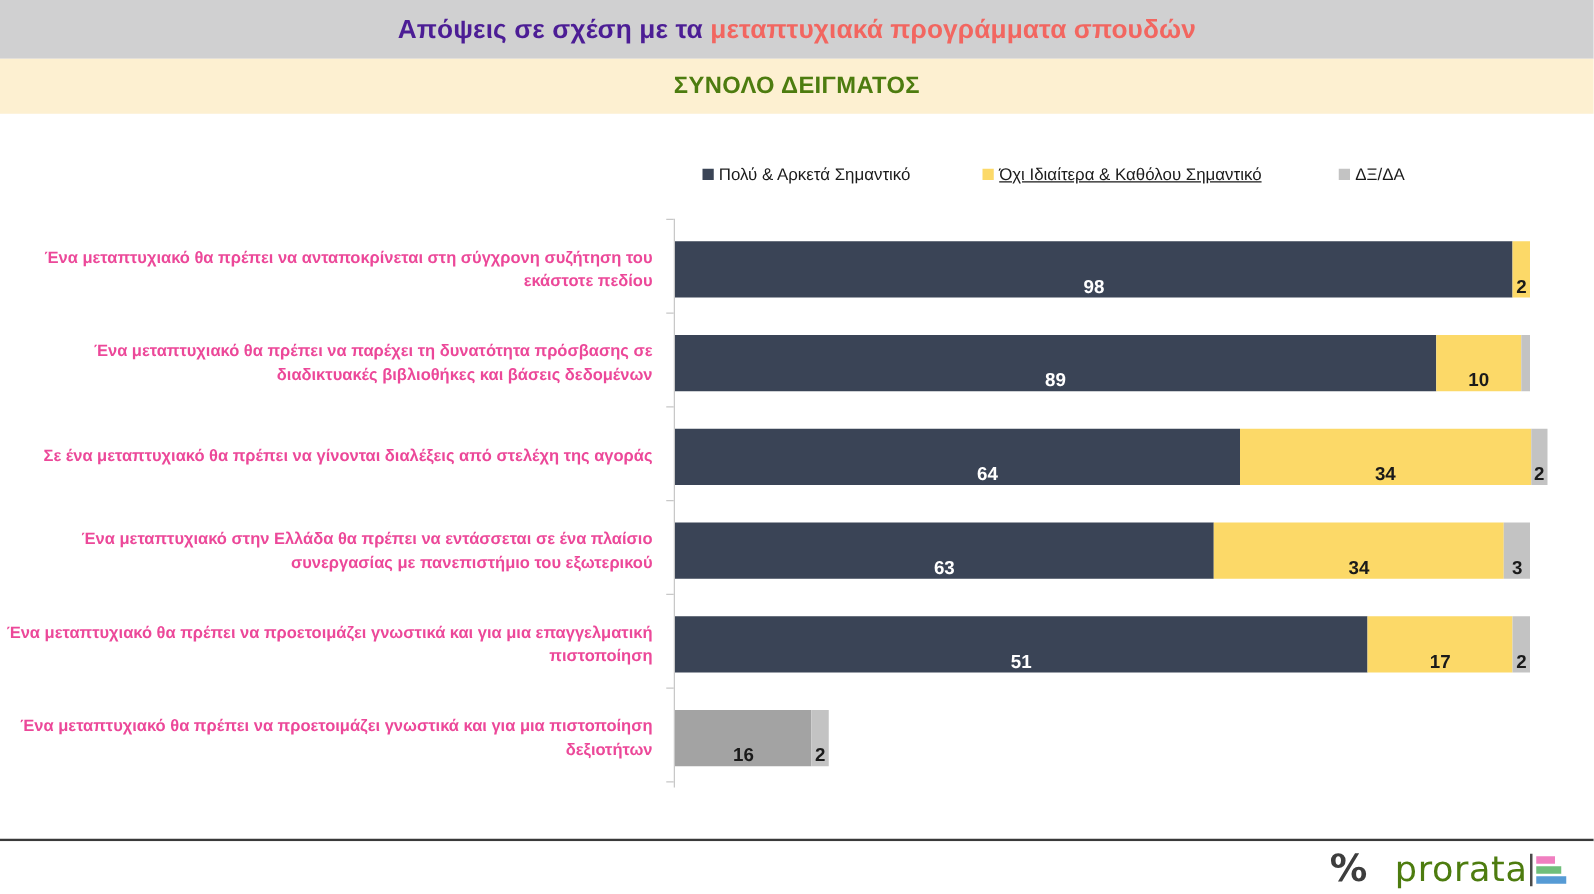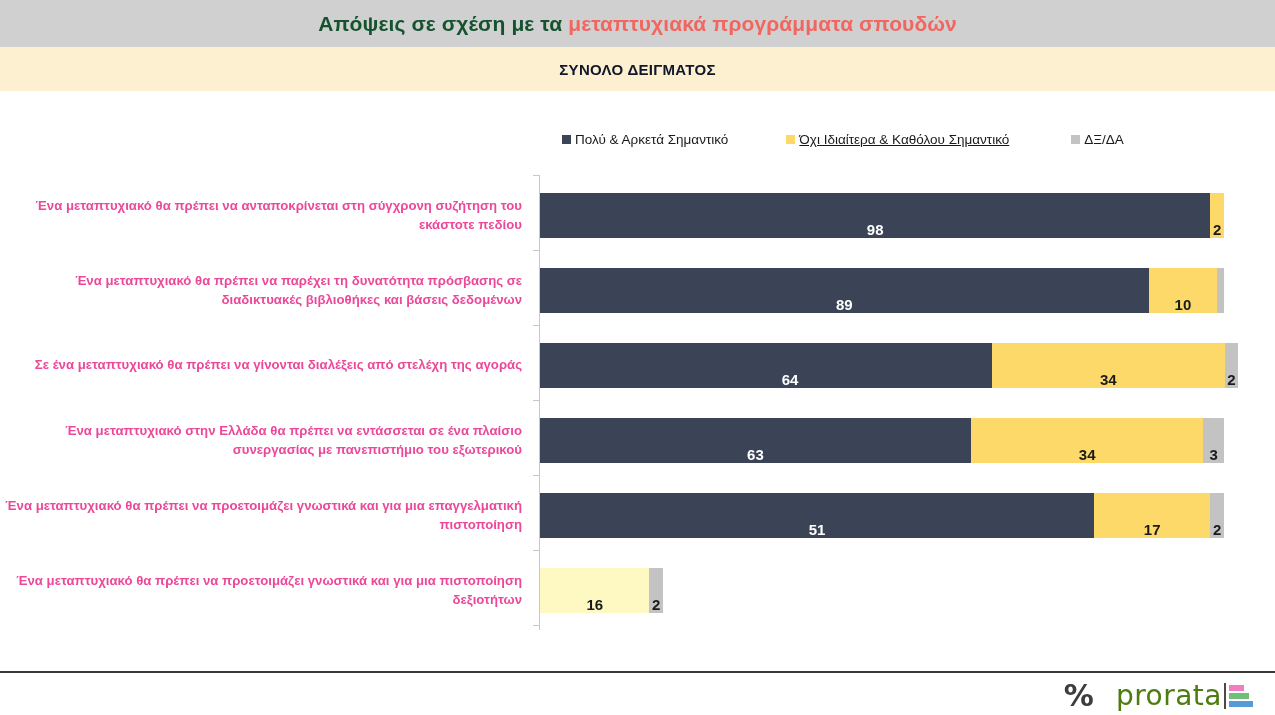--- a/index.html
+++ b/index.html
@@ -27,38 +27,38 @@
     display: flex;
     align-items: center;
     justify-content: center;
   }
   .title-text {
     font-size: 21px;
     font-weight: bold;
     letter-spacing: .1px;
     white-space: nowrap;
   }
-  .title-main { color: #14532d; }
+  .title-main { color: #4c1d95; }
   .title-accent { color: #f26660; }
 
   
   .subtitle-band {
     position: absolute;
     left: 0; top: 47px;
     width: 1275px;
     height: 44px;
     background: #fdf0d1;
     display: flex;
     align-items: center;
     justify-content: center;
   }
   .subtitle-text {
-    font-size: 15px;
+    font-size: 19px;
     font-weight: bold;
-    color: #0f172a;
+    color: #4d7c0f;
     letter-spacing: .3px;
   }
 
   
   .legend {
     position: absolute;
     left: 540px;
     top: 128px;
     width: 700px;
     height: 22px;
@@ -309,21 +309,21 @@
             <span class="val">17</span>
           </div>
           <div class="seg gray" style="width: 13.68px; background: rgb(195, 195, 195);">
             <span class="val">2</span>
           </div>
         </div>
       </div>
       <div class="row" style="top: 388px;">
         <div class="row-label">Ένα μεταπτυχιακό θα πρέπει να προετοιμάζει γνωστικά και για μια πιστοποίηση δεξιοτήτων</div>
         <div class="bar-wrap">
-          <div class="seg yellow" style="width: 109.44px; background: #fef9c3;">
+          <div class="seg yellow" style="width: 109.44px; background: #a3a3a3;">
             <span class="val">16</span>
           </div>
           <div class="seg gray" style="width: 13.68px; background: rgb(195, 195, 195);">
             <span class="val">2</span>
           </div>
         </div>
       </div>
     </div>
 </div>
 

